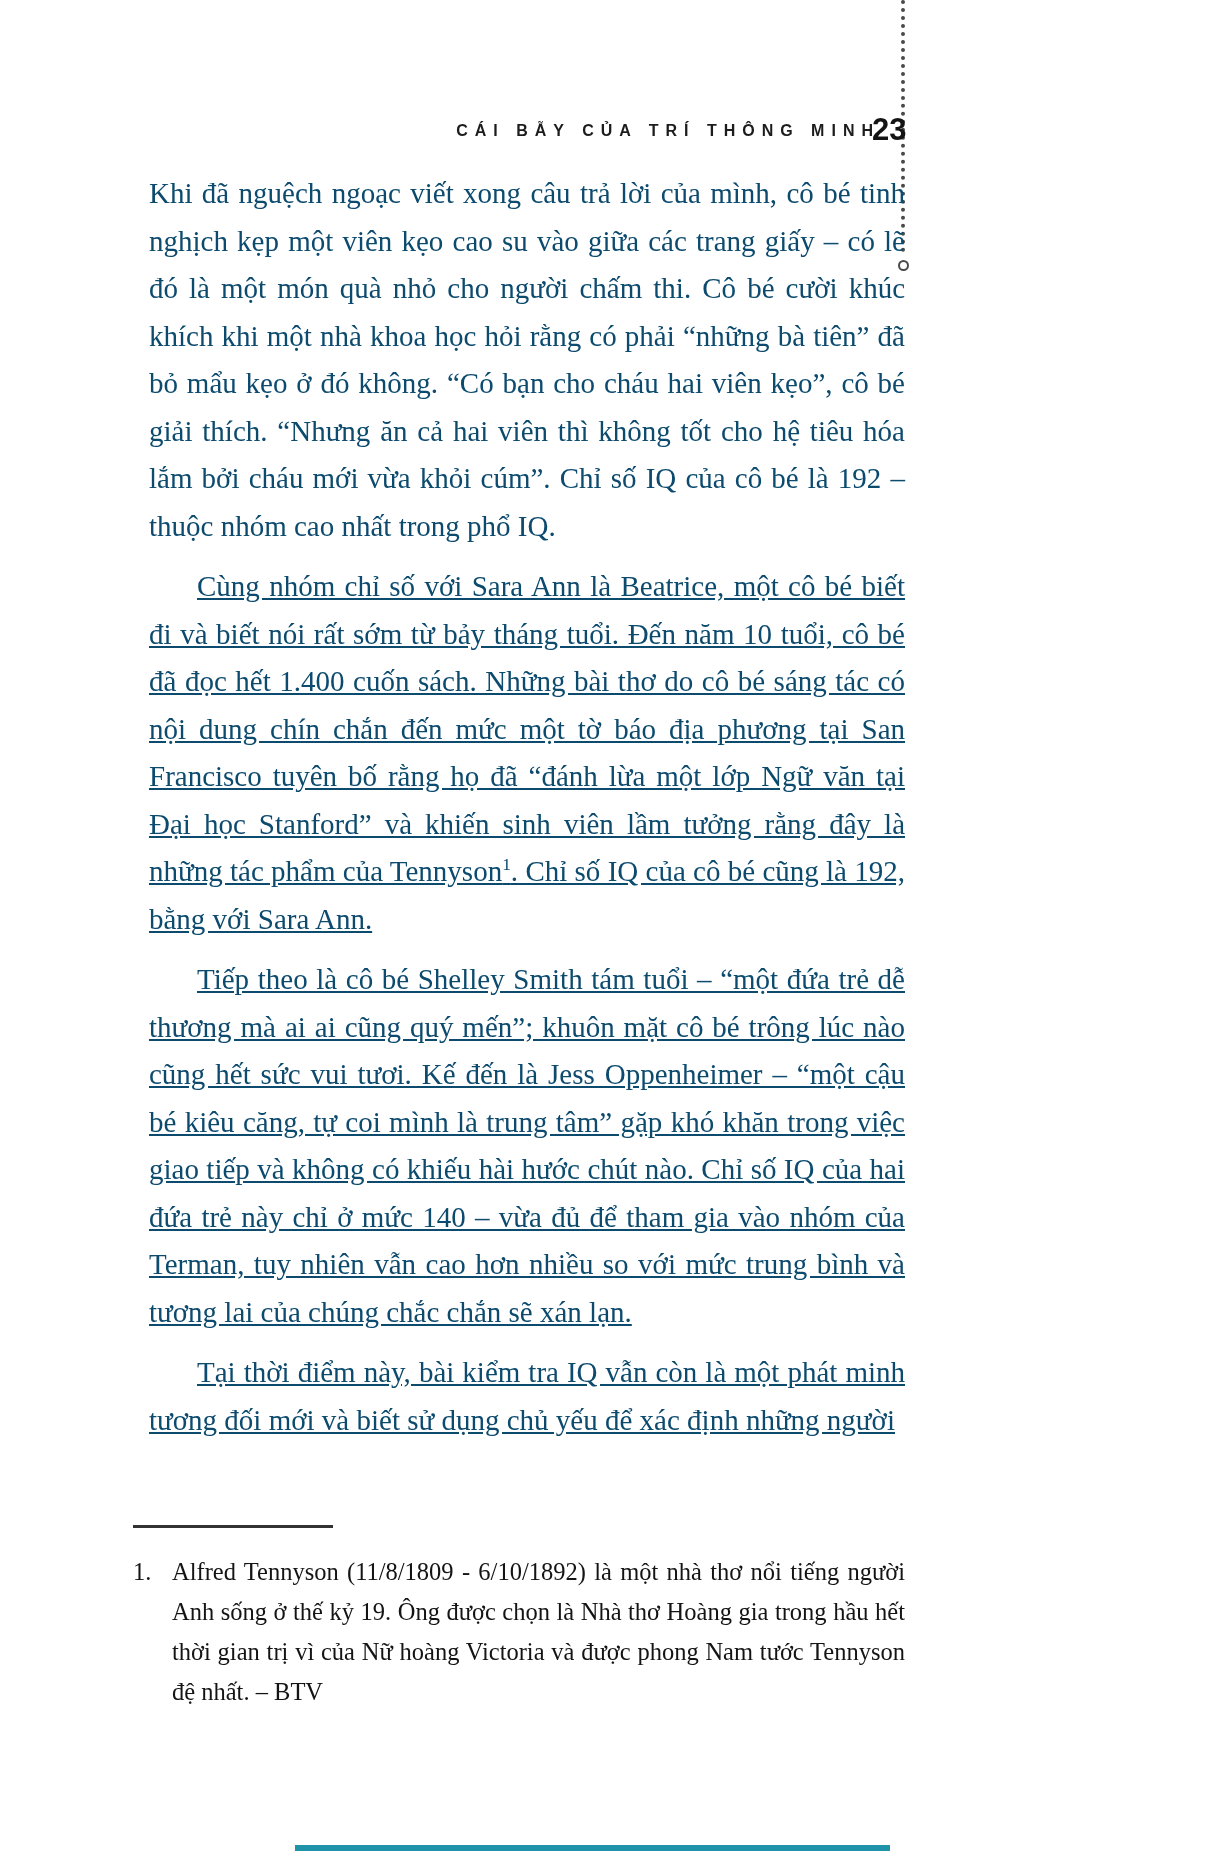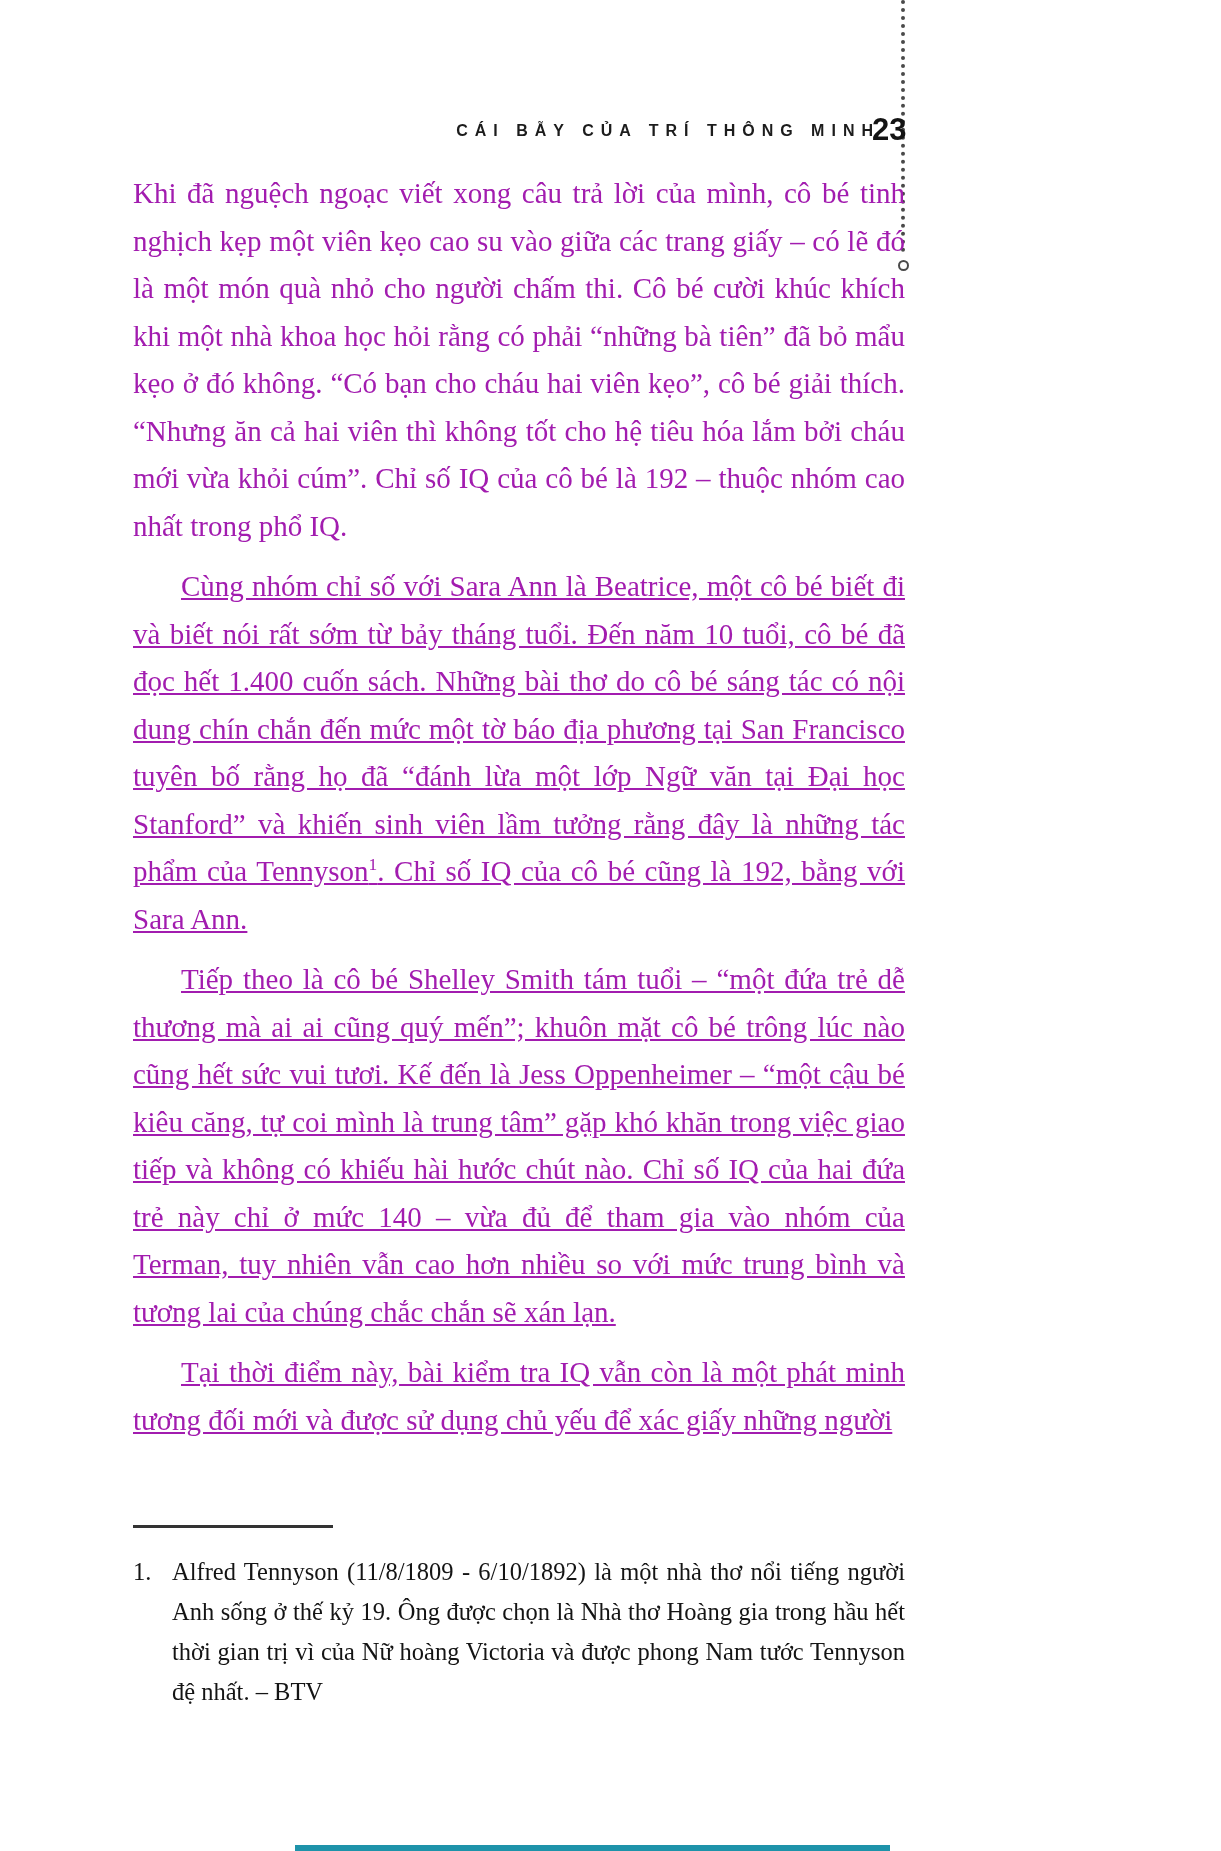--- a/index.html
+++ b/index.html
@@ -65,25 +65,25 @@
   }
 
   
   .body-text {
     position: absolute;
     left: 133px;
     top: 170px;
     width: 772px;
   }
   .body-text p {
-    margin: 0 0 13px 0;
+    margin: 0 0 13px 16px;
     font-size: 29px;
     line-height: 47.5px;
     text-align: justify;
-    color: #a21caf;
+    color: #0c4a6e;
   }
   .body-text p.indent {
     text-indent: 48px;
     text-decoration: underline;
   }
   sup.fn-ref {
     font-size: 0.6em;
     line-height: 0;
     vertical-align: super;
   }
@@ -137,21 +137,21 @@
     <span class="page-number">23</span>
   </div>
 
   <div class="body-text">
     <p>Khi đã nguệch ngoạc viết xong câu trả lời của mình, cô bé tinh nghịch kẹp một viên kẹo cao su vào giữa các trang giấy – có lẽ đó là một món quà nhỏ cho người chấm thi. Cô bé cười khúc khích khi một nhà khoa học hỏi rằng có phải “những bà tiên” đã bỏ mẩu kẹo ở đó không. “Có bạn cho cháu hai viên kẹo”, cô bé giải thích. “Nhưng ăn cả hai viên thì không tốt cho hệ tiêu hóa lắm bởi cháu mới vừa khỏi cúm”. Chỉ số IQ của cô bé là 192 – thuộc nhóm cao nhất trong phổ IQ.</p>
 
     <p class="indent"><span>Cùng nhóm chỉ số với Sara Ann là Beatrice, một cô bé biết đi và biết nói rất sớm từ bảy tháng tuổi. Đến năm 10 tuổi, cô bé đã đọc hết 1.400 cuốn sách. Những bài thơ do cô bé sáng tác có nội dung chín chắn đến mức một tờ báo địa phương tại San Francisco tuyên bố rằng họ đã “đánh lừa một lớp Ngữ văn tại Đại học Stanford” và khiến sinh viên lầm tưởng rằng đây là những tác phẩm của Tennyson</span><sup class="fn-ref">1</sup><span>. Chỉ số IQ của cô bé cũng là 192, bằng với Sara Ann.</span></p>
 
     <p class="indent">Tiếp theo là cô bé Shelley Smith tám tuổi – “một đứa trẻ dễ thương mà ai ai cũng quý mến”; khuôn mặt cô bé trông lúc nào cũng hết sức vui tươi. Kế đến là Jess Oppenheimer – “một cậu bé kiêu căng, tự coi mình là trung tâm” gặp khó khăn trong việc giao tiếp và không có khiếu hài hước chút nào. Chỉ số IQ của hai đứa trẻ này chỉ ở mức 140 – vừa đủ để tham gia vào nhóm của Terman, tuy nhiên vẫn cao hơn nhiều so với mức trung bình và tương lai của chúng chắc chắn sẽ xán lạn.</p>
 
-    <p class="indent">Tại thời điểm này, bài kiểm tra IQ vẫn còn là một phát minh tương đối mới và được sử dụng chủ yếu để xác giấy những người</p>
+    <p class="indent">Tại thời điểm này, bài kiểm tra IQ vẫn còn là một phát minh tương đối mới và biết sử dụng chủ yếu để xác định những người</p>
   </div>
 
   <div class="footnote-separator"></div>
 
   <div class="footnote">
     <span class="fn-marker">1.</span>
     <span class="fn-body">Alfred Tennyson (11/8/1809 - 6/10/1892) là một nhà thơ nổi tiếng người Anh sống ở thế kỷ 19. Ông được chọn là Nhà thơ Hoàng gia trong hầu hết thời gian trị vì của Nữ hoàng Victoria và được phong Nam tước Tennyson đệ nhất. – BTV</span>
   </div>
 
   <div class="bottom-accent-bar" style="background: rgb(30, 147, 170);"></div>

